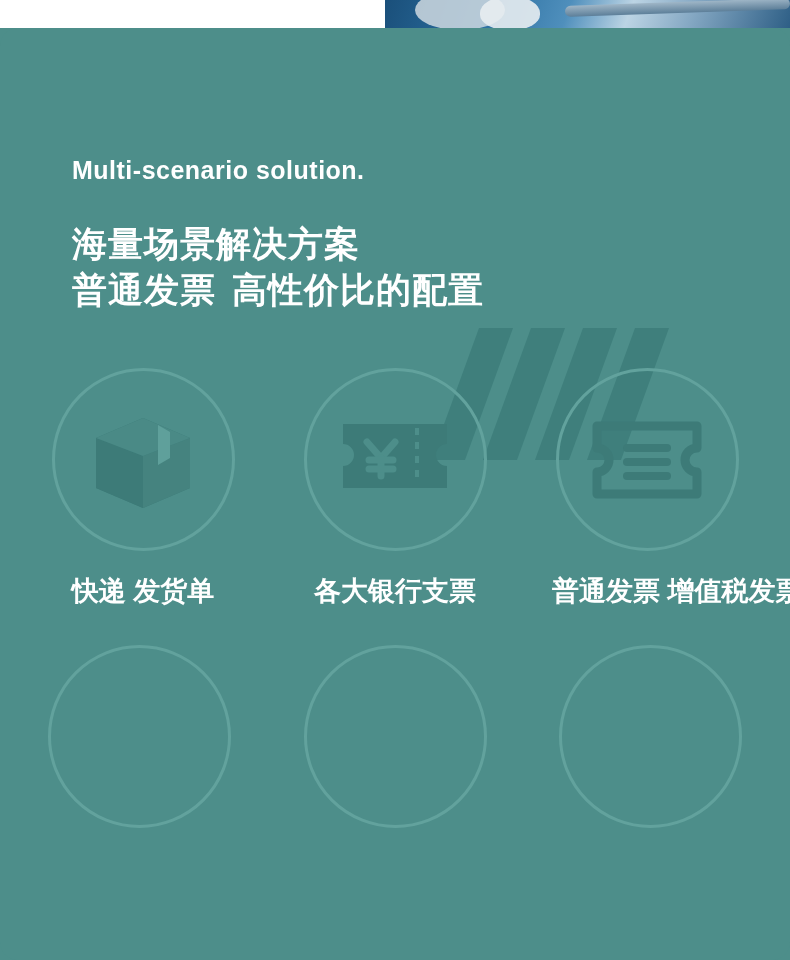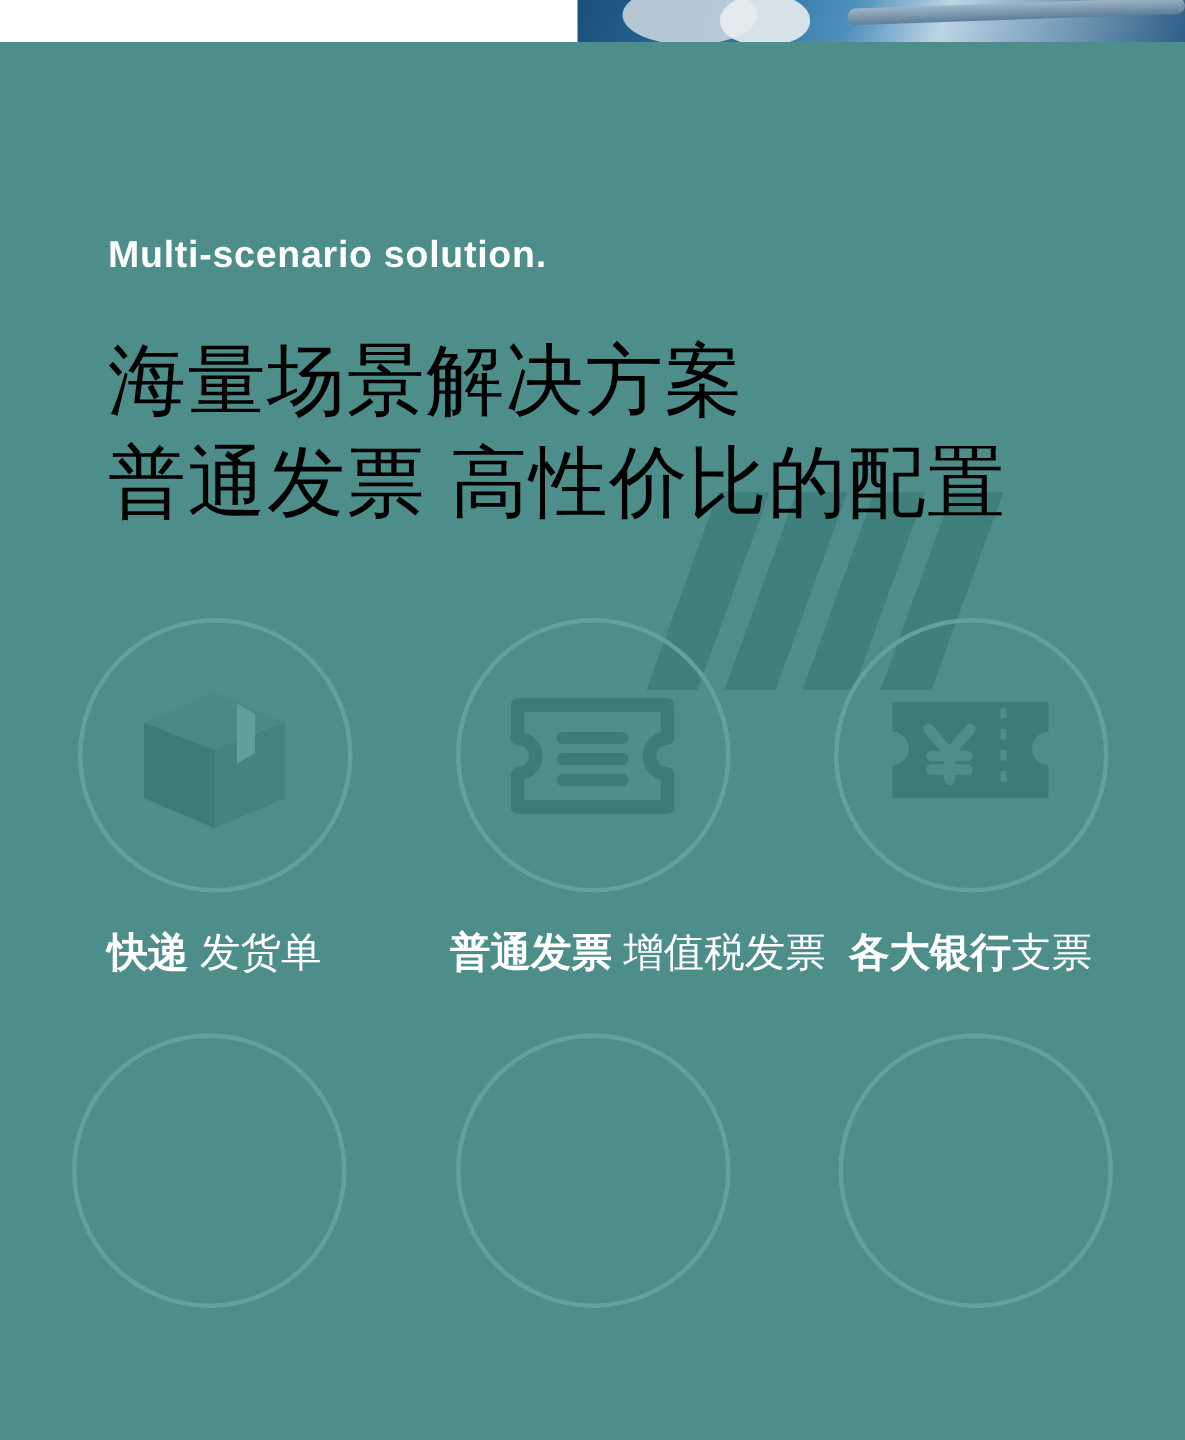--- a/index.html
+++ b/index.html
@@ -102,24 +102,24 @@
     padding-top: 128px;
     font-size: 25px;
     font-weight: bold;
     color: #ffffff;
     letter-spacing: 0.5px;
   }
 
   .headline {
     margin: 0;
     padding-top: 36px;
-    font-size: 52px;
+    font-size: 35px;
     line-height: 1.30;
-    font-weight: normal;
-    color: #000000;
+    font-weight: bold;
+    color: #ffffff;
     letter-spacing: 1px;
     white-space: nowrap;
   }
   .headline .l2 .gap { display: inline-block; width: 16px; }
 
   .desc {
     margin: 0;
     padding-top: 48px;
     font-size: 25px;
     line-height: 1.75;
@@ -150,21 +150,21 @@
     align-items: center;
     justify-content: center;
     box-sizing: border-box;
   }
   .caption {
     margin-top: 22px;
     font-size: 27px;
     color: #ffffff;
     white-space: nowrap;
   }
-  .caption b { font-weight: normal; text-align: right; }
+  .caption b { font-weight: bold; text-align: right; }
   .caption .light { font-weight: bold; }
 
   
   .icon-row-2 {
     position: relative;
     z-index: 2;
     margin-top: 36px;
     display: flex;
     justify-content: space-between;
     padding: 0 48px;
@@ -216,34 +216,20 @@
         <svg width="110" height="100" viewBox="0 0 110 100">
           <path d="M8 28 L55 8 L102 28 L102 78 L55 98 L8 78 Z" fill="#3d7b78"></path>
           <path d="M8 28 L55 46 L55 98 L8 78 Z" fill="#3d7b78"></path>
           <path d="M55 46 L102 28 L102 78 L55 98 Z" fill="#45837f"></path>
           <path d="M8 28 L55 8 L102 28 L55 46 Z" fill="#4a8a86"></path>
           <path d="M70 15 L70 55 L82 48 L82 22 Z" fill="#5fa09b"></path>
         </svg>
       </div>
       <div class="caption">
         <span class="light">快递 </span><b>发货单</b>
-      </div>
-    </div>
-
-    <div class="icon-cell">
-      <div class="circle">
-        <svg width="116" height="84" viewBox="0 0 116 84">
-          <path d="M8 8 H108 V30 a10 10 0 0 0 0 24 V76 H8 V54 a10 10 0 0 0 0 -24 Z" fill="none" stroke="#3d7b78" stroke-width="9" stroke-linejoin="round"></path>
-          <rect x="34" y="26" width="48" height="8" rx="4" fill="#3d7b78"></rect>
-          <rect x="34" y="40" width="48" height="8" rx="4" fill="#3d7b78"></rect>
-          <rect x="34" y="54" width="48" height="8" rx="4" fill="#3d7b78"></rect>
-        </svg>
-      </div>
-      <div class="caption">
-        <span class="light">普通发票 </span><b>增值税发票</b>
       </div>
     </div>
 
     <div class="icon-cell">
       <div class="circle">
         <svg width="116" height="84" viewBox="0 0 116 84">
           <path d="M6 6 H110 V26 a10 10 0 0 0 0 22 V70 H6 V48 a10 10 0 0 0 0 -22 Z" fill="#3d7b78"></path>
           <g stroke="#4d8e8a" stroke-width="7" stroke-linecap="round" fill="none">
             <path d="M30 24 L44 40 L58 24"></path>
             <path d="M44 40 L44 58"></path>
@@ -251,20 +237,34 @@
             <path d="M32 51 H56"></path>
           </g>
           <path d="M80 10 L80 66" stroke="#4d8e8a" stroke-width="4" stroke-dasharray="7 7"></path>
         </svg>
       </div>
       <div class="caption">
         <span class="light">各大银行</span><b>支票</b>
       </div>
     </div>
 
+    <div class="icon-cell">
+      <div class="circle">
+        <svg width="116" height="84" viewBox="0 0 116 84">
+          <path d="M8 8 H108 V30 a10 10 0 0 0 0 24 V76 H8 V54 a10 10 0 0 0 0 -24 Z" fill="none" stroke="#3d7b78" stroke-width="9" stroke-linejoin="round"></path>
+          <rect x="34" y="26" width="48" height="8" rx="4" fill="#3d7b78"></rect>
+          <rect x="34" y="40" width="48" height="8" rx="4" fill="#3d7b78"></rect>
+          <rect x="34" y="54" width="48" height="8" rx="4" fill="#3d7b78"></rect>
+        </svg>
+      </div>
+      <div class="caption">
+        <span class="light">普通发票 </span><b>增值税发票</b>
+      </div>
+    </div>
+
   </div>
 
   <div class="icon-row-2">
     <div class="circle-cut"></div>
     <div class="circle-cut"></div>
     <div class="circle-cut"></div>
   </div>
 
 </div>
 

